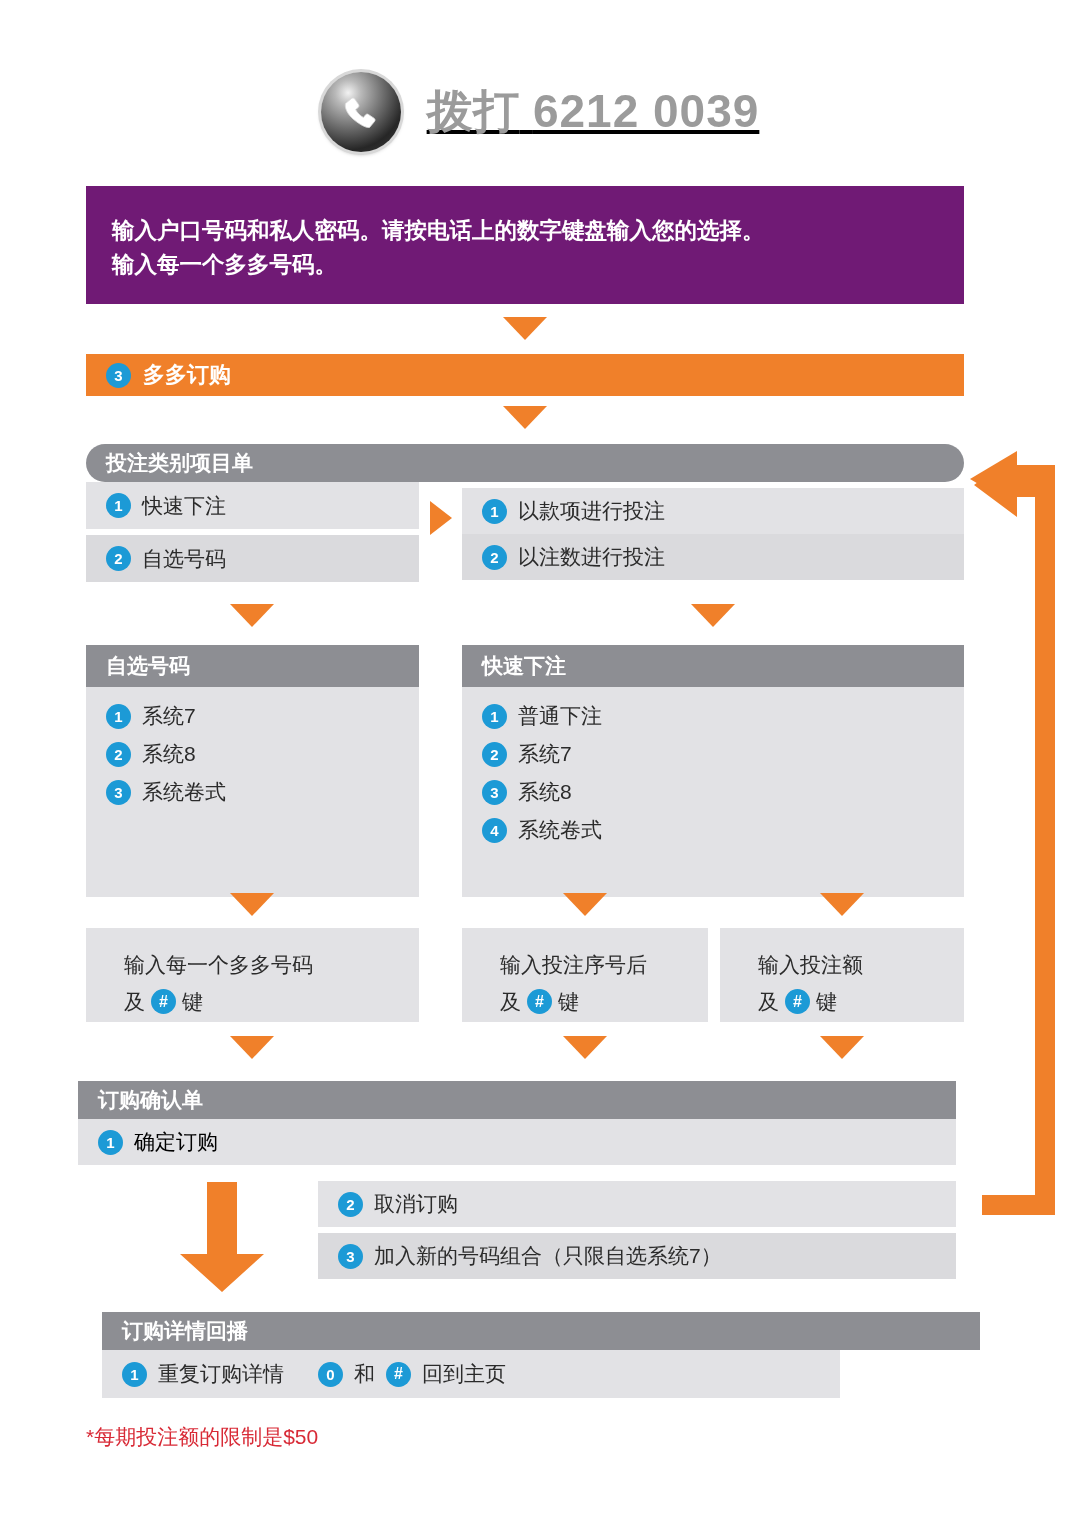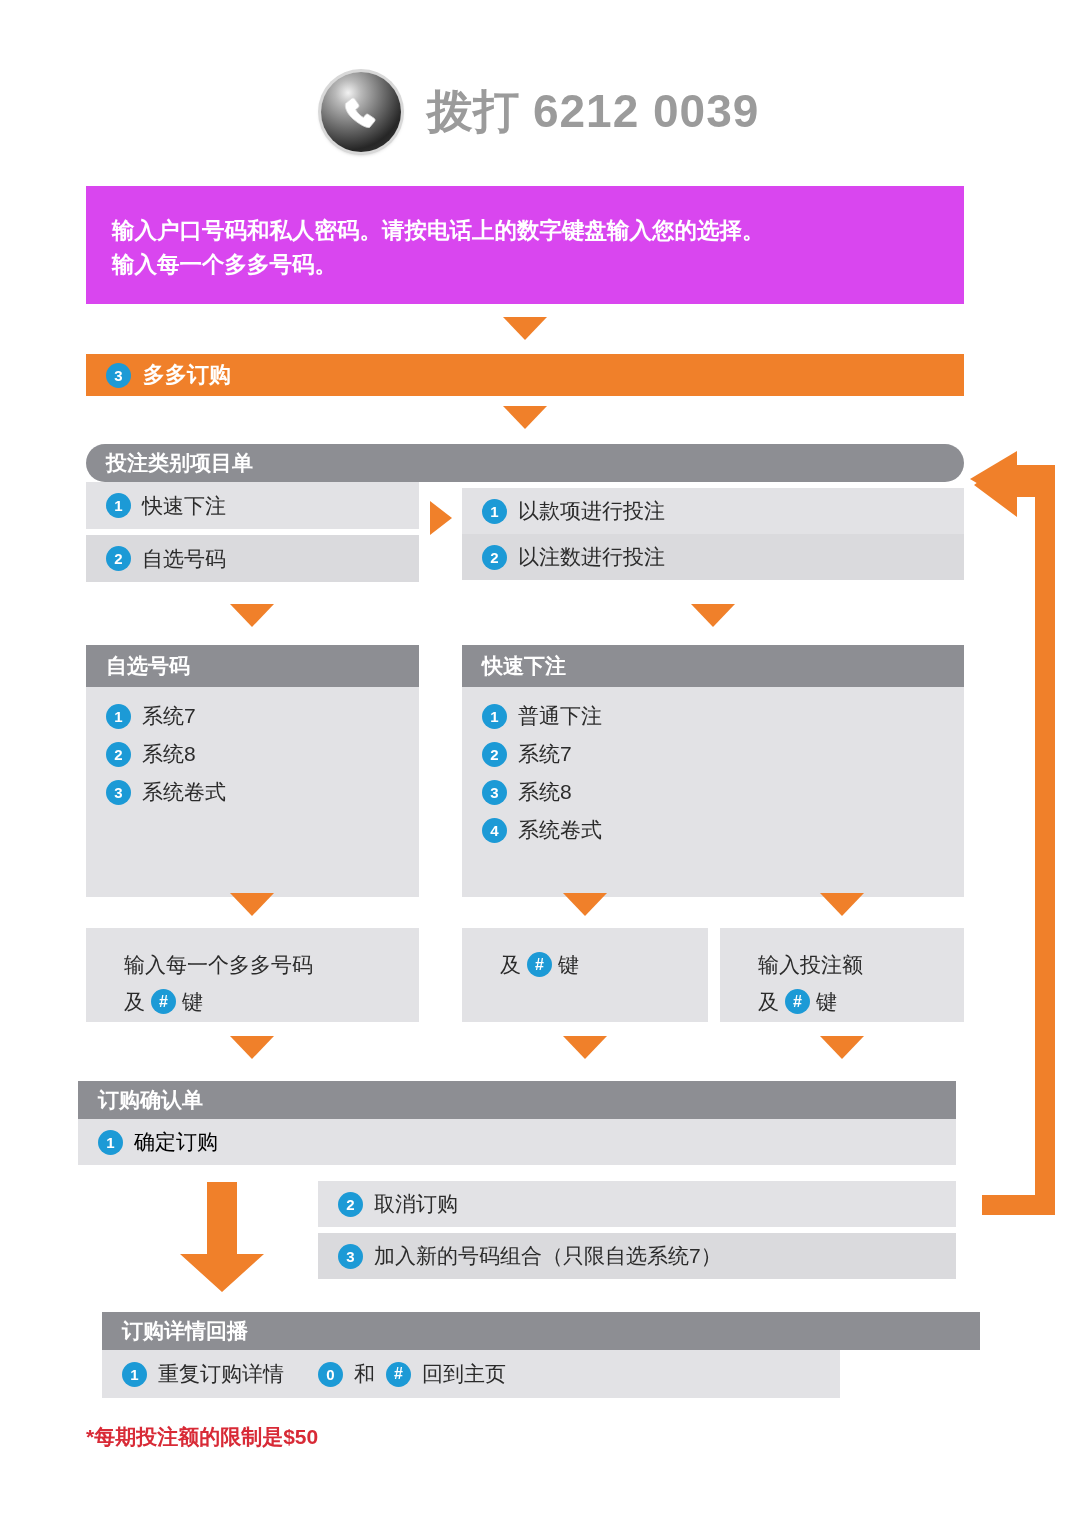--- a/index.html
+++ b/index.html
@@ -9,41 +9,41 @@
     font-family:"Liberation Sans","DejaVu Sans",sans-serif;
     position:relative;
     overflow:hidden;
     -webkit-font-smoothing:antialiased;
   }
   .page{position:absolute;left:0;top:0;width:1080px;height:1527px;}
 
   
   .header{
     position:absolute;left:0;top:62px;width:1080px;height:100px;
-    display:flex;align-items:center;justify-content:center;
+    display:flex;align-items:center;justify-content:center;text-decoration:underline;
   }
   .phone-badge{
     width:80px;height:80px;border-radius:50%;
     background:radial-gradient(circle at 34% 26%, #f2f2f2 0%, #b9b9b9 16%, #6e6e6e 44%, #262626 72%, #3d3d3d 100%);
     box-shadow:0 0 0 3px #d8d8d8, 0 2px 4px rgba(0,0,0,.35);
     display:flex;align-items:center;justify-content:center;
     position:relative;
   }
   .phone-badge svg{display:block;}
   .dial-text{
     margin-left:26px;
     font-size:46px;font-weight:bold;color:#9b9b9b;letter-spacing:.5px;
     white-space:nowrap;
   }
   .dial-text .num{letter-spacing:1px;}
 
   
   .intro{
     position:absolute;left:86px;top:186px;width:878px;height:118px;
-    background:#d946ef;
+    background:#701a75;
     box-sizing:border-box;
     padding:28px 26px 0 26px;
   }
   .intro p{
     margin:0;color:#ffffff;font-size:22.5px;font-weight:bold;line-height:34px;
   }
 
   .orangebar{
     position:absolute;left:86px;top:354px;width:878px;height:42px;
     background:#F0802A;
@@ -122,21 +122,21 @@
 
   
   .secD{position:absolute;left:86px;top:1312px;width:738px;padding-left:16px;}
   .secD .hdr{width:878px;height:38px;line-height:38px;}
   .secD .row{height:48px;background:#e2e2e5;}
   .secD .row .txt{margin-left:11px;}
   .secD .row .sp{display:inline-block;width:34px;}
 
   .note{
     position:absolute;left:86px;top:1423px;
-    color:#D82A36;font-size:21px;white-space:nowrap;font-weight:bold;
+    color:#D82A36;font-size:21px;white-space:nowrap;
   }
 
   
   .tri-down{
     position:absolute;width:0;height:0;
     border-left:22px solid transparent;border-right:22px solid transparent;
     border-top:23px solid #F0802A;
   }
   .big-arrow{position:absolute;}
   .ret{position:absolute;}
@@ -250,20 +250,21 @@
   <div class="inbox box1">
     <div class="line">输入每一个多多号码</div>
     <div class="line">
       <span>及</span>
       <span class="circ hash">#</span>
       <span>键</span>
     </div>
   </div>
 
   <div class="inbox box2">
+    <div class="line">输入投注序号后</div>
     <div class="line">
       <span>及</span>
       <span class="circ hash">#</span>
       <span>键</span>
     </div>
   </div>
 
   <div class="inbox box3">
     <div class="line">输入投注额</div>
     <div class="line">

